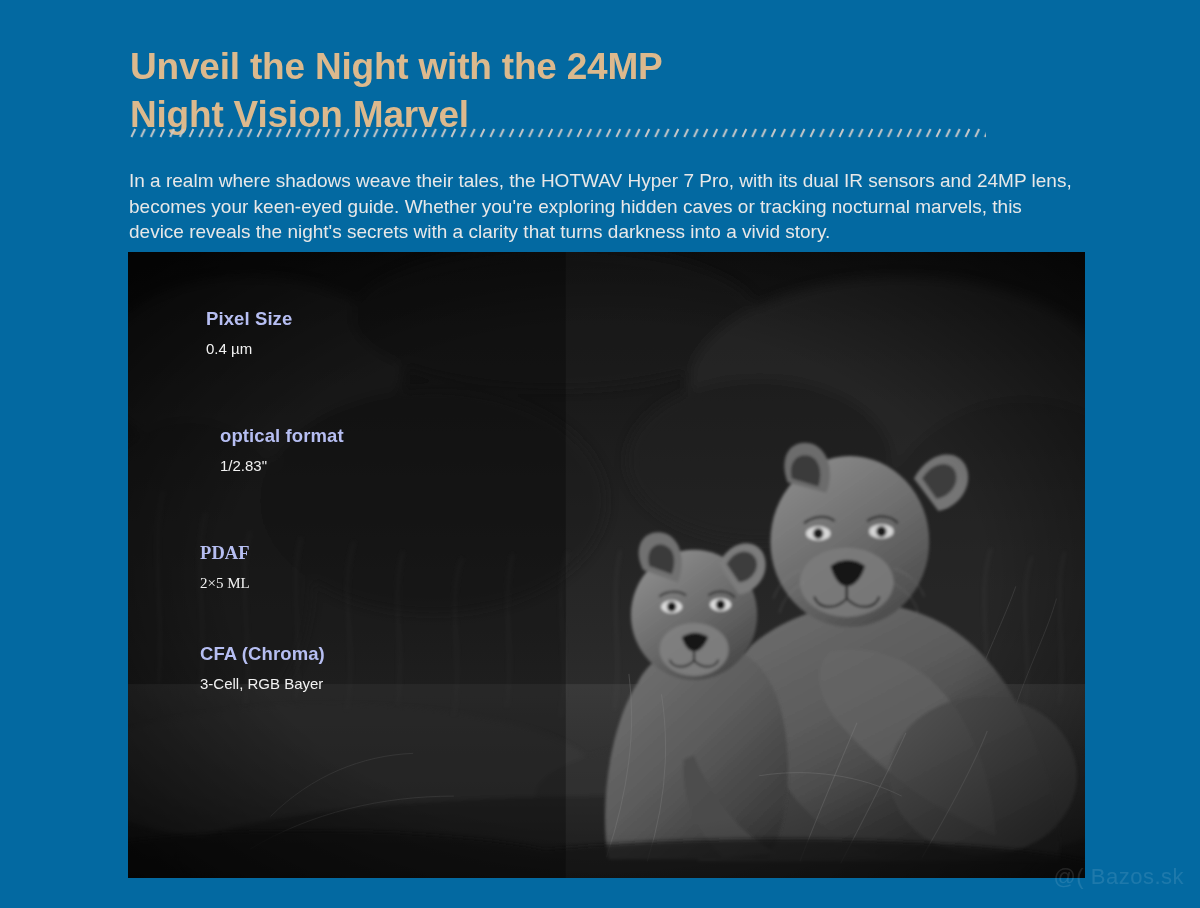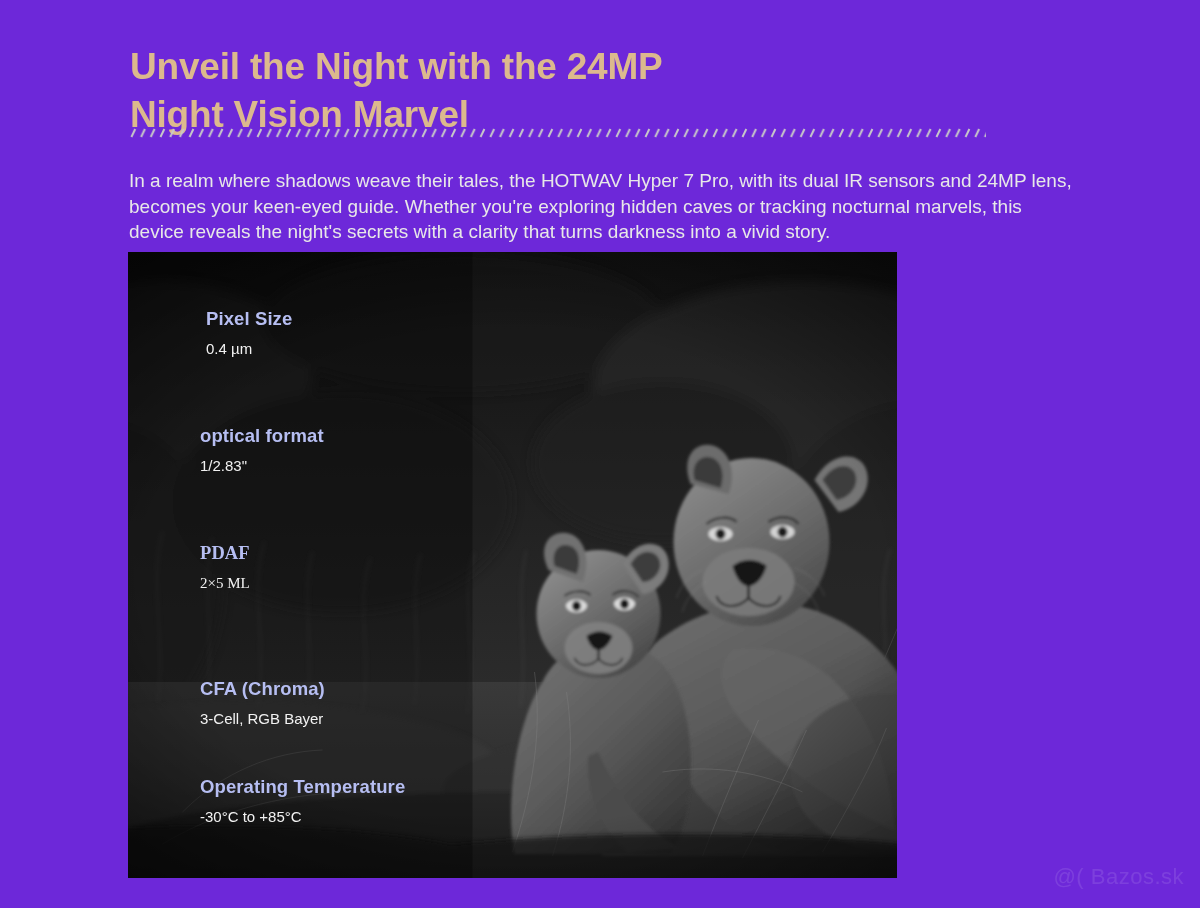--- a/index.html
+++ b/index.html
@@ -13,21 +13,21 @@
     height: 908px;
     overflow: hidden;
     font-family: "Liberation Sans", sans-serif;
     color: #ffffff;
     position: relative;
   }
 
   .page {
     position: absolute;
     inset: 0;
-    background: #6d28d9;
+    background: #0369a1;
   }
 
   
   .headline {
     position: absolute;
     left: 130px;
     top: 18px;
     width: 900px;
     font-size: 37px;
     line-height: 48px;
@@ -58,21 +58,21 @@
     line-height: 25.5px;
     color: #e8e8e8;
     font-weight: 400;
   }
 
   
   .photo-panel {
     position: absolute;
     left: 128px;
     top: 252px;
-    width: 769px;
+    width: 957px;
     height: 626px;
     overflow: hidden;
     background: #0a0a0a;
   }
   .photo-panel svg.photo {
     position: absolute;
     inset: 0;
     width: 100%;
     height: 100%;
     display: block;
@@ -102,23 +102,23 @@
   .spec-value {
     font-size: 15px;
     font-weight: 400;
     color: #f2f2f2;
     line-height: 22px;
     margin-top: 7px;
     white-space: nowrap;
   }
 
   .sp0 { top: 55px; }
-  .sp1 { top: 172px; }
+  .sp1 { top: 172px; margin-left: 20px; }
   .sp2 { top: 289px; font-family: Liberation Serif, serif; }
-  .sp3 { top: 425px; }
+  .sp3 { top: 390px; }
   .sp4 { top: 523px; }
 
   
   .watermark {
     position: absolute;
     right: 16px;
     bottom: 18px;
     font-size: 22px;
     font-weight: 400;
     color: rgba(255,255,255,0.11);
@@ -363,23 +363,19 @@
       <div class="spec-item sp2">
         <div class="spec-label">PDAF</div>
         <div class="spec-value">2×5 ML</div>
       </div>
 
       <div class="spec-item sp3">
         <div class="spec-label">CFA (Chroma)</div>
         <div class="spec-value">3-Cell, RGB Bayer</div>
       </div>
 
-      <div class="spec-item sp4">
-        <div class="spec-label">Operating Temperature</div>
-        <div class="spec-value">-30°C to +85°C</div>
-      </div>
 
     </div>
   </div>
 
   <div class="watermark">@( Bazos.sk</div>
 
 </div>
 
 </body></html>

